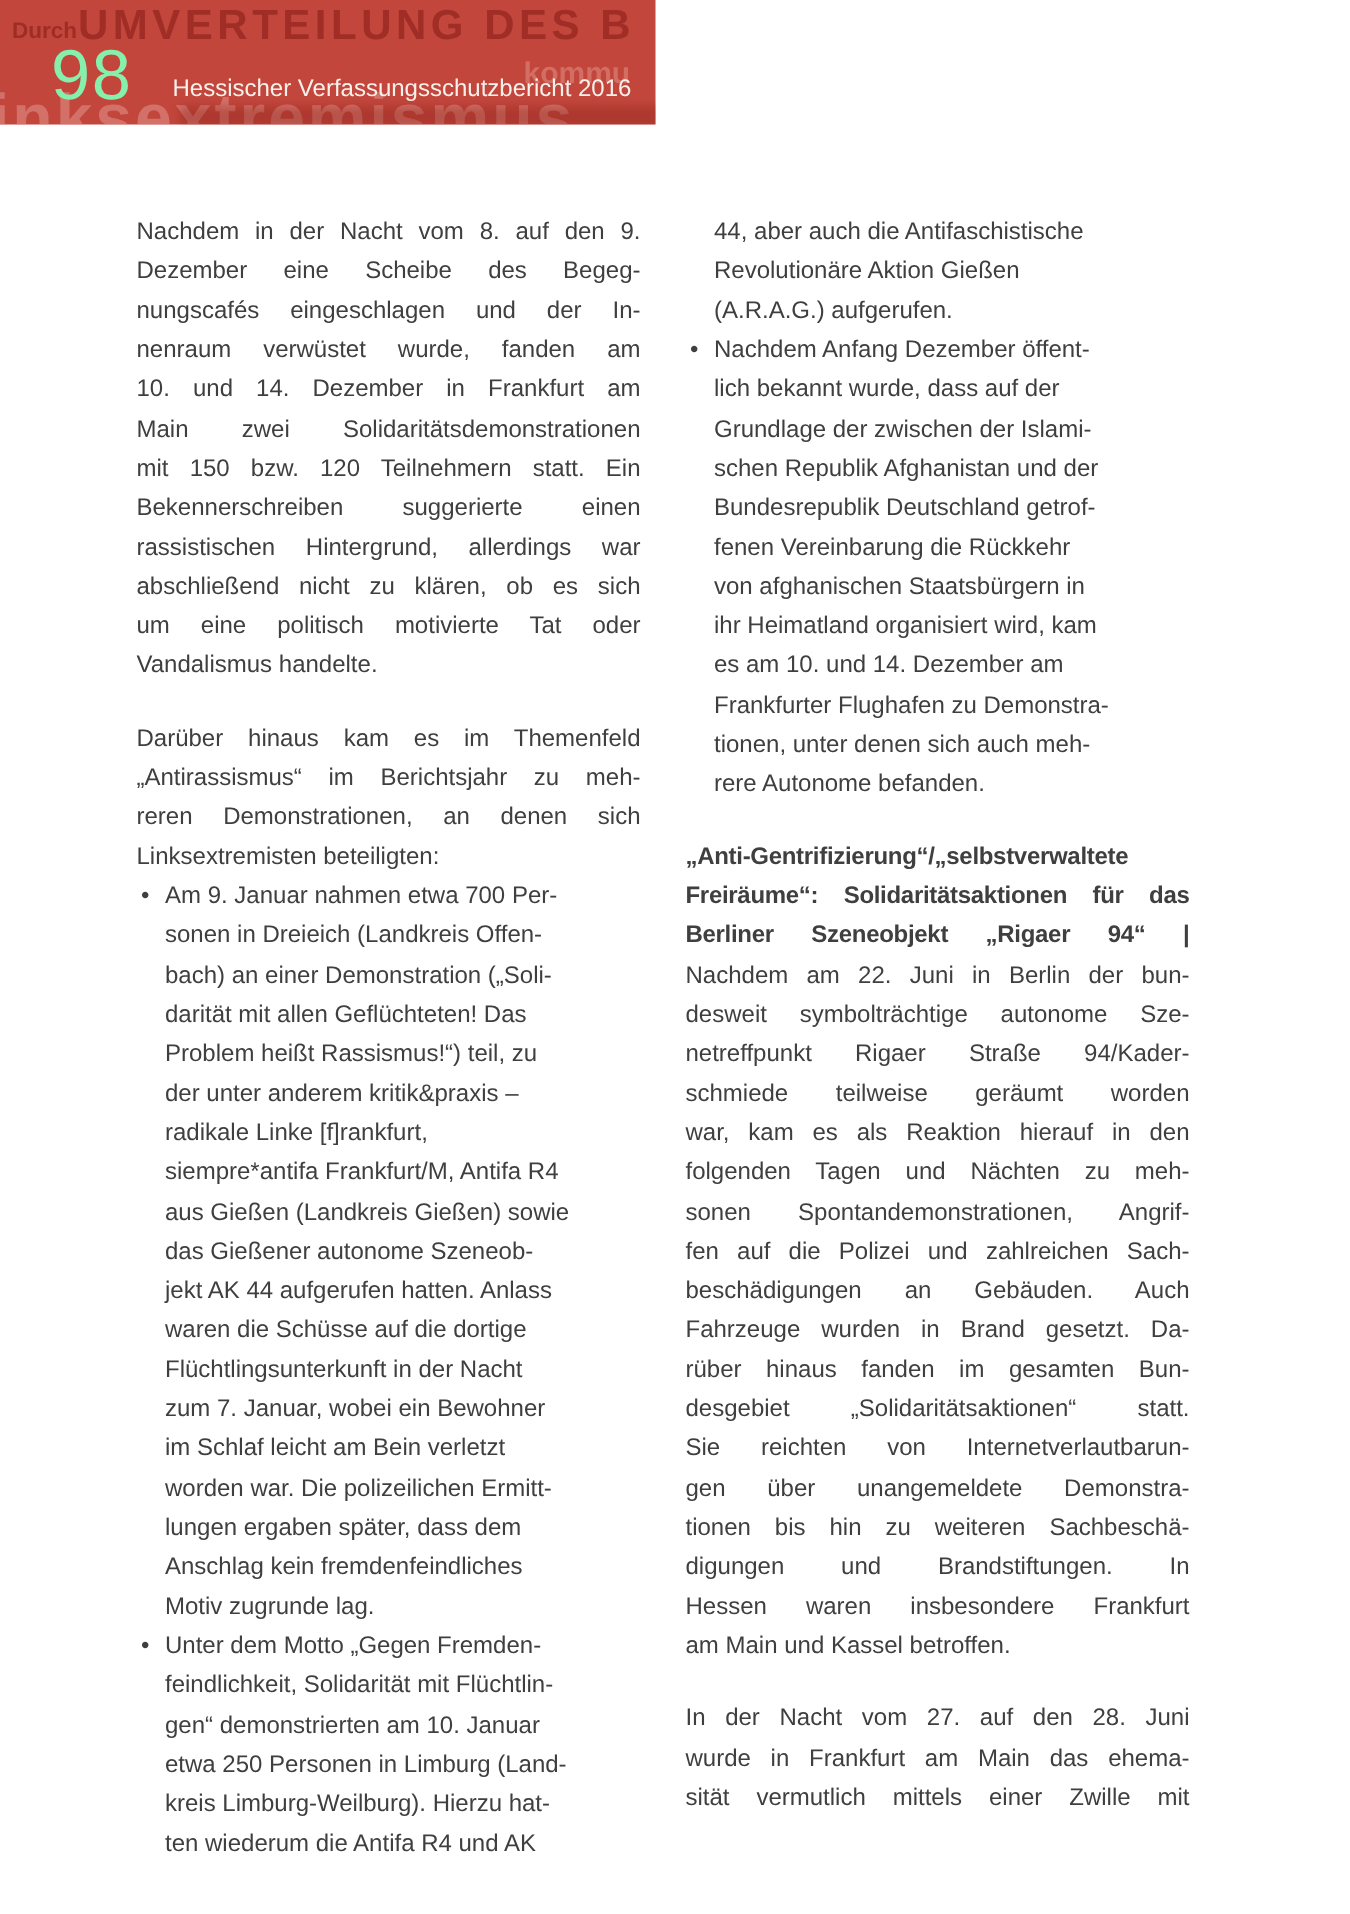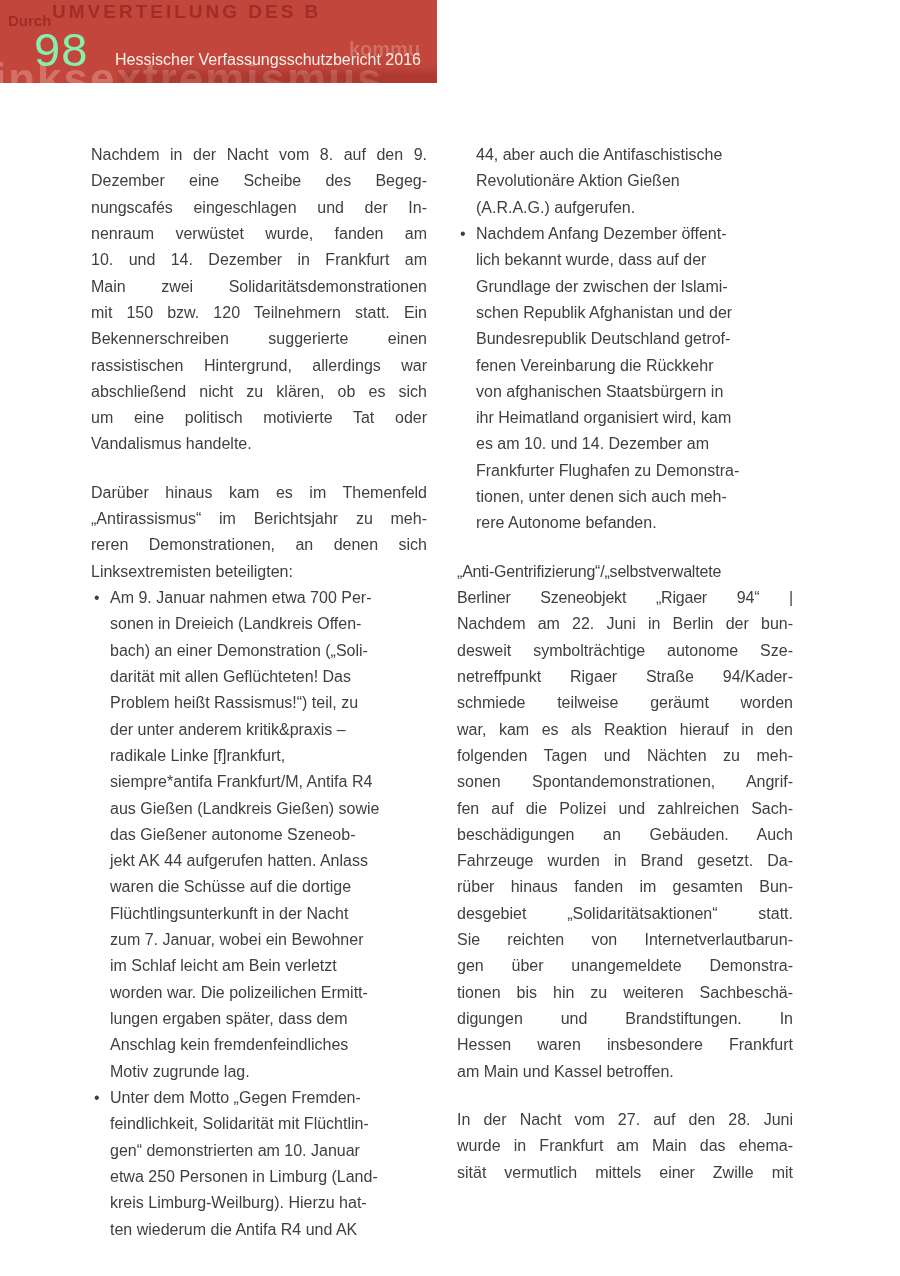--- a/index.html
+++ b/index.html
@@ -29,21 +29,21 @@
     background: rgba(140, 33, 26, 0.38);
     filter: blur(3px);
   }
   .wm {
     position: absolute;
     font-weight: bold;
     white-space: nowrap;
     pointer-events: none;
   }
   .wm-durch   { left: 8px;   top: 12px; font-size: 15px; color: rgba(146,38,30,0.75); }
-  .wm-umvert  { left: 52px;  top: 1px;  font-size: 19px; letter-spacing: 3px;  color: rgba(151,40,32,0.80); }
+  .wm-umvert  { left: 52px;  top: 1px;  font-size: 28px; letter-spacing: 3px;  color: rgba(151,40,32,0.80); }
   .wm-links   { left: -6px;  top: 54px; font-size: 44px; letter-spacing: 2px;  color: rgba(226,150,140,0.55); }
   .wm-kommu   { left: 349px; top: 38px; font-size: 20px; color: rgba(226,150,140,0.50); }
   .pagenum {
     position: absolute;
     left: 34px; top: 22px;
     font-size: 47px;
     font-weight: 300;
     letter-spacing: 1px;
     color: #86efac;
   }
@@ -70,21 +70,21 @@
   .block { position: relative; }
   .block.gap { margin-top: 22px; }
   .block.bullet, .block.cont { padding-left: 19px; }
   .block .marker {
     position: absolute;
     left: 3px; top: 0;
     line-height: 26.32px;
   }
   .ln { height: 26.32px; white-space: normal; }
   .ln.j { text-align: justify; text-align-last: justify; -moz-text-align-last: justify; }
-  .ln.b { font-weight: normal; letter-spacing: -0.2px; }
+  .ln.b { font-weight: bold; letter-spacing: -0.2px; }
 </style>
 </head>
 <body>
 
 <div class="page">
 
   <header class="band">
     <span class="wm wm-durch">Durch</span>
     <span class="wm wm-umvert">UMVERTEILUNG DES B</span>
     <span class="wm wm-links">inksextremismus</span>
@@ -163,20 +163,21 @@
           <div class="ln">fenen Vereinbarung die Rückkehr</div>
           <div class="ln">von afghanischen Staatsbürgern in</div>
           <div class="ln">ihr Heimatland organisiert wird, kam</div>
           <div class="ln">es am 10. und 14. Dezember am</div>
           <div class="ln">Frankfurter Flughafen zu Demonstra-</div>
           <div class="ln">tionen, unter denen sich auch meh-</div>
           <div class="ln">rere Autonome befanden.</div>
         </div>
         <div class="block p gap">
           <div class="ln j b">„Anti-Gentrifizierung“/„selbstverwaltete</div>
+          <div class="ln j b">Freiräume“: Solidaritätsaktionen für das</div>
           <div class="ln j b">Berliner Szeneobjekt „Rigaer 94“ |</div>
           <div class="ln j">Nachdem am 22. Juni in Berlin der bun-</div>
           <div class="ln j">desweit symbolträchtige autonome Sze-</div>
           <div class="ln j">netreffpunkt Rigaer Straße 94/Kader-</div>
           <div class="ln j">schmiede teilweise geräumt worden</div>
           <div class="ln j">war, kam es als Reaktion hierauf in den</div>
           <div class="ln j">folgenden Tagen und Nächten zu meh-</div>
           <div class="ln j">sonen Spontandemonstrationen, Angrif-</div>
           <div class="ln j">fen auf die Polizei und zahlreichen Sach-</div>
           <div class="ln j">beschädigungen an Gebäuden. Auch</div>

